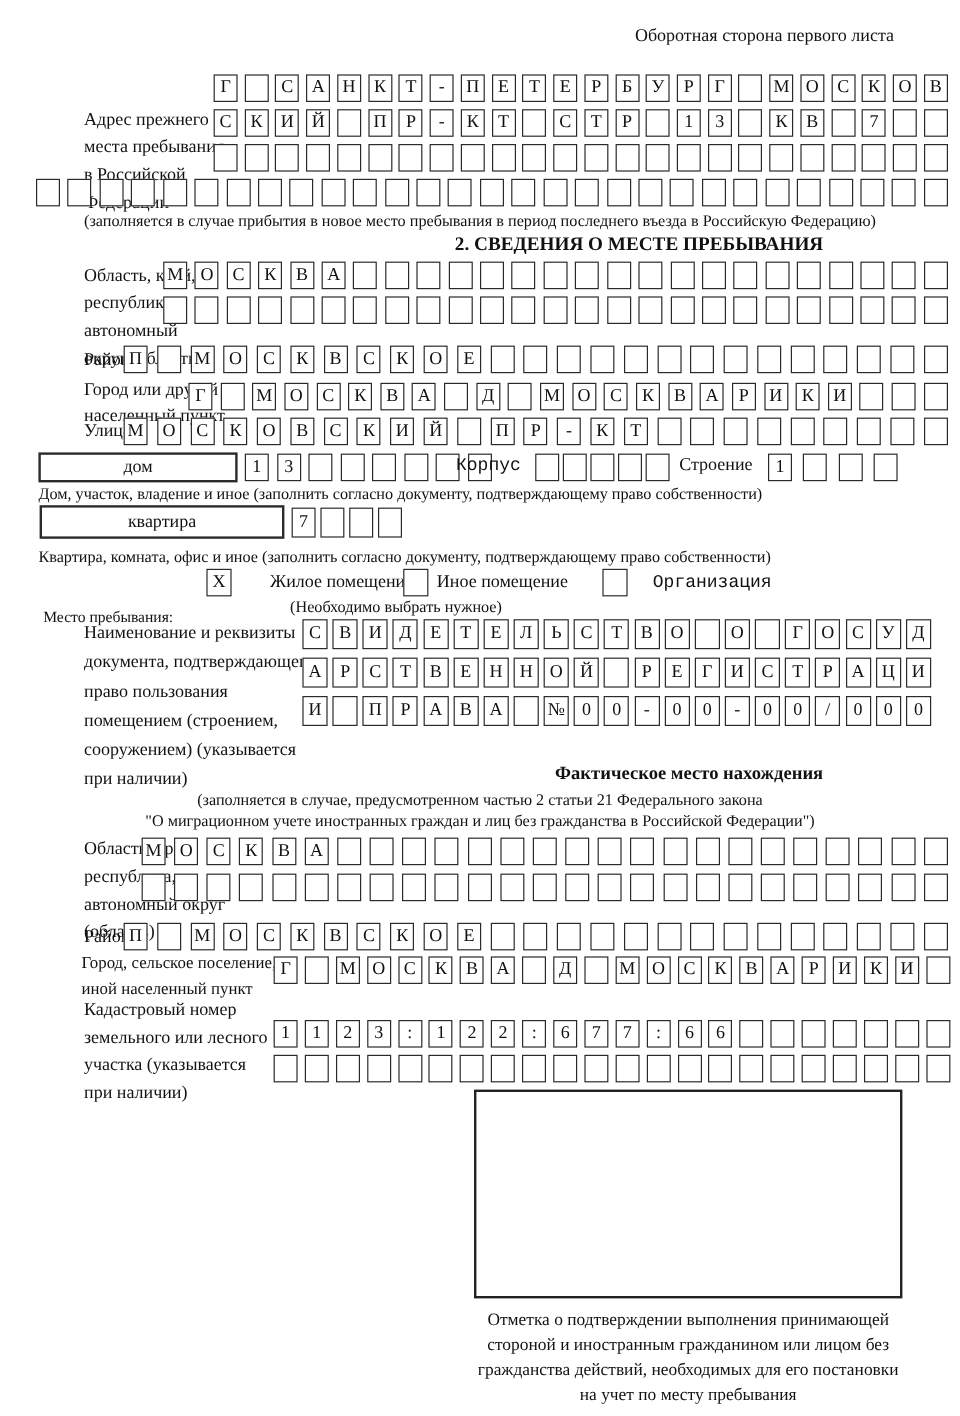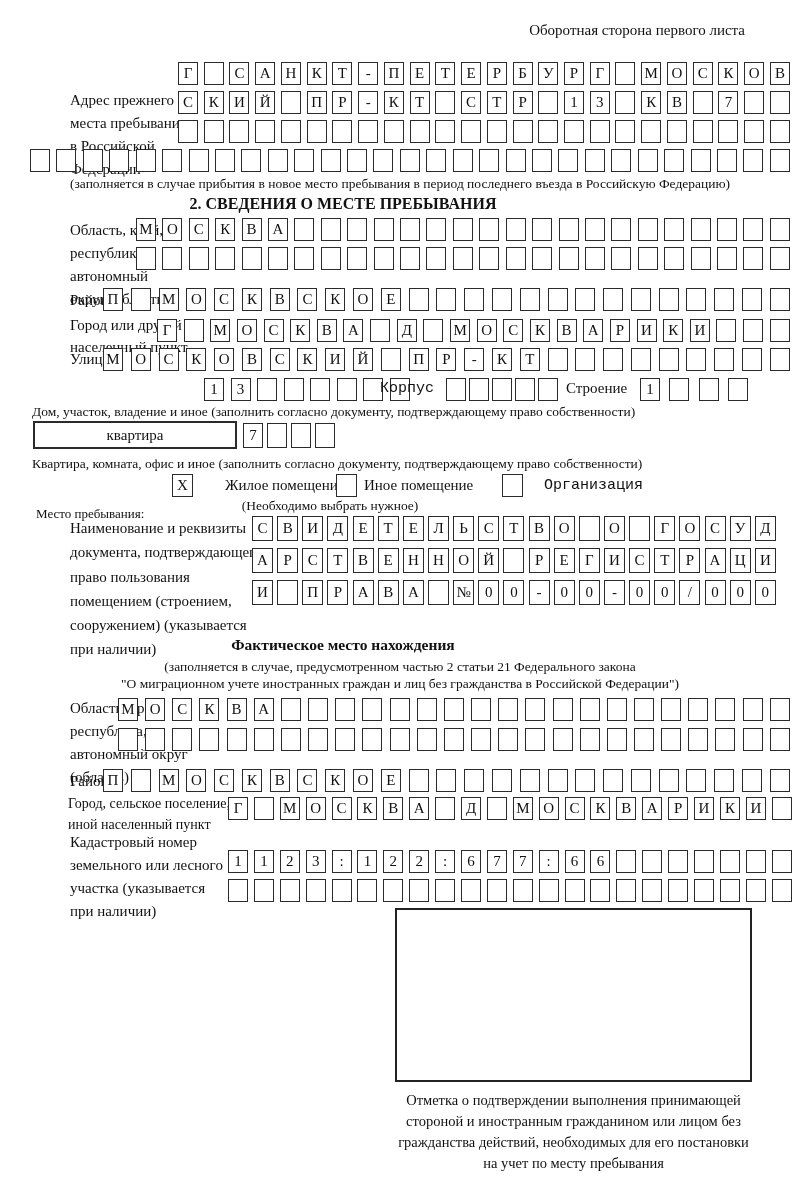--- a/index.html
+++ b/index.html
@@ -5,21 +5,21 @@
   html,body{margin:0;padding:0;background:#ffffff;}
   .page{
     position:relative;width:800px;height:1180px;background:#fff;
     font-family:"Liberation Serif","DejaVu Serif",serif;color:#111;
     overflow:hidden;
   }
   .abs{position:absolute;}
   .lbl{position:absolute;font-size:15px;line-height:23px;white-space:pre-line;}
   .note{position:absolute;font-size:13.5px;line-height:16px;}
   .center{left:0;width:800px;text-align:center;}
-  .heading{position:absolute;left:0;width:686px;text-align:center;font-weight:bold;font-size:16px;}
+  .heading{position:absolute;left:0;width:686px;text-align:right;font-weight:bold;font-size:16px;}
   .grid{position:absolute;display:flex;justify-content:space-between;--cw:20px;--ch:23px;}
   .cell{
     flex:none;width:var(--cw);height:var(--ch);box-sizing:border-box;
     border:1.6px solid #2b2b2b;display:flex;align-items:center;justify-content:center;
     font-size:15px;line-height:1;background:#fff;
   }
   .wbox{
     position:absolute;box-sizing:border-box;border:2px solid #2b2b2b;
     display:flex;align-items:center;justify-content:center;font-size:15px;background:#fff;
   }
@@ -293,20 +293,21 @@
       <span class="cell"></span>
       <span class="cell"></span>
       <span class="cell"></span>
       <span class="cell"></span>
       <span class="cell"></span>
       <span class="cell"></span>
       <span class="cell"></span>
       <span class="cell"></span>
     </div>
 
+  <div class="wbox" style="left:32px;top:377px;width:166px;height:25px;">дом</div>
   <div class="grid" style="left:204px;top:378px;width:206px;">
       <span class="cell filled">1</span>
       <span class="cell filled">3</span>
       <span class="cell"></span>
       <span class="cell"></span>
       <span class="cell"></span>
       <span class="cell"></span>
       <span class="cell"></span>
       <span class="cell"></span>
     </div>

